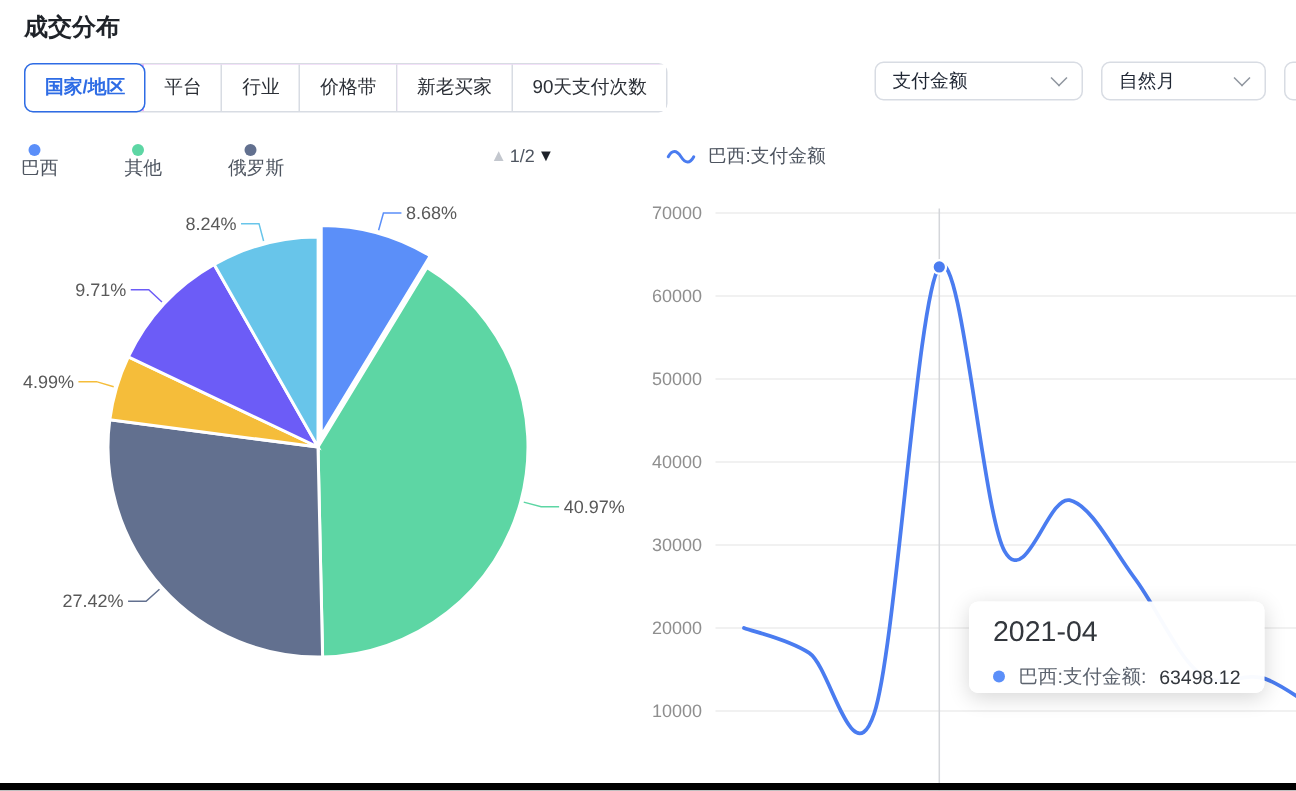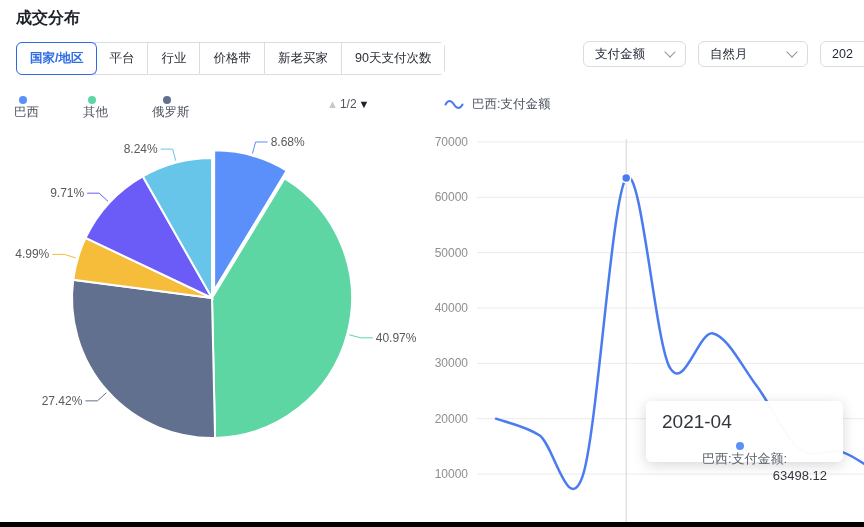--- a/index.html
+++ b/index.html
@@ -33,21 +33,21 @@
   .line-legend{position:absolute;left:444px;top:96px;display:flex;align-items:center;cursor:pointer;}
   .line-legend span{font-size:12.5px;color:#4e5560;margin-left:8px;}
   
   #pieChart{position:absolute;left:0;top:118px;}
   #lineChart{position:absolute;left:430px;top:125px;}
   
   .tooltip{position:absolute;left:646px;top:401px;width:197px;height:61px;box-sizing:border-box;
            background:rgba(255,255,255,.97);border-radius:6px;box-shadow:0 3px 14px rgba(0,0,0,.16);
            padding:10px 16px;z-index:5;}
   .tt-title{font-size:19px;color:#33373d;margin-bottom:9px;}
-  .tt-row{display:flex;align-items:center;flex-direction:column;}
+  .tt-row{display:flex;align-items:center;}
   .tt-dot{width:8px;height:8px;border-radius:50%;margin-right:9px;flex:none;}
   .tt-label{font-size:13px;color:#5c636e;}
   .tt-value{font-size:13px;color:#33373d;margin-left:auto;}
   .bottom-bar{position:absolute;left:0;right:0;bottom:0;height:5px;background:#000;}
   svg text{font-family:"Liberation Sans","DejaVu Sans",sans-serif;}
 </style>
 </head>
 <body>
 
 <div class="page-title">成交分布</div>
@@ -55,21 +55,21 @@
 <div class="tabs" id="tabs">
     <div class="tab selected">国家/地区</div>
     <div class="tab">平台</div>
     <div class="tab">行业</div>
     <div class="tab">价格带</div>
     <div class="tab">新老买家</div>
     <div class="tab">90天支付次数</div>
   </div>
 
 <div class="filters" id="filters">
-    <div class="select" style="width: 103px;">
+    <div class="select" style="width: 139px;">
       <span>支付金额</span>
       <i class="chev"></i>
     </div>
     <div class="select" style="width: 110px; text-align: center;">
       <span>自然月</span>
       <i class="chev"></i>
     </div>
     <div class="select" style="width: 120px;">
       <span>202</span>
     </div>

